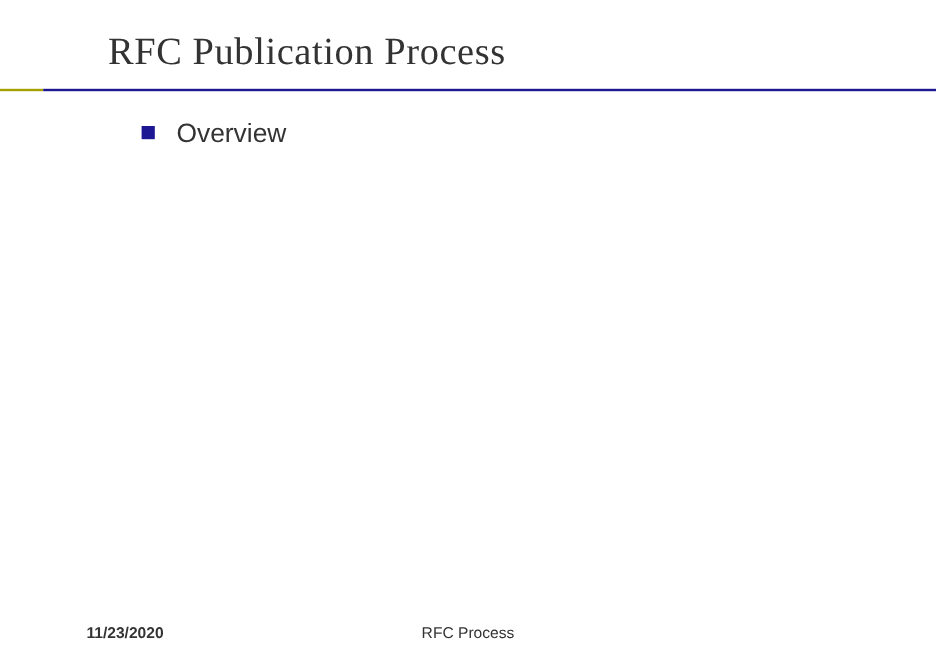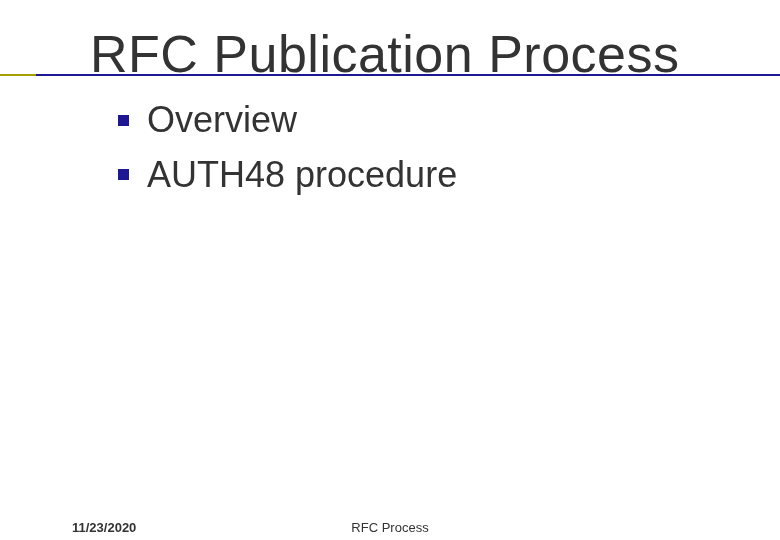--- a/index.html
+++ b/index.html
@@ -15,22 +15,22 @@
     position: relative;
     padding: 0;
   }
   .title-wrap {
     position: absolute;
     top: 24px;
     left: 90px;
     right: 40px;
   }
   .title {
-    font-family: Liberation Sans, sans-serif;
-    font-size: 52px;
+    font-family: Liberation Serif, serif;
+    font-size: 32px;
     font-weight: 400;
     color: #333333;
     letter-spacing: 0.5px;
   }
   .title-underline {
     position: absolute;
     top: 74px;
     left: 0;
     width: 780px;
     height: 2px;
@@ -57,21 +57,21 @@
     margin-bottom: 6px;
   }
   .bullet-icon {
     width: 11px;
     height: 11px;
     background: #1d1793;
     margin-right: 18px;
     flex-shrink: 0;
   }
   .bullet-text {
-    font-size: 36px;
+    font-size: 22px;
     color: #333333;
     line-height: 1.35;
     text-align: center;
   }
   .footer {
     position: absolute;
     bottom: 20px;
     left: 0;
     width: 780px;
     display: flex;
@@ -95,24 +95,20 @@
   <div class="title-underline">
     <div class="accent"></div>
     <div class="rest"></div>
   </div>
 
   <div class="bullets">
     <div class="bullet-row">
       <div class="bullet-icon"></div>
       <div class="bullet-text">Overview</div>
     </div>
-    <div class="bullet-row">
-      <div class="bullet-icon"></div>
-      <div class="bullet-text">AUTH48 procedure</div>
-    </div>
   </div>
 
   <div class="footer">
     <span class="footer-date">11/23/2020</span>
     <span class="footer-center">RFC Process</span>
     <span class="footer-page">24</span>
   </div>
 
 </div>
 

